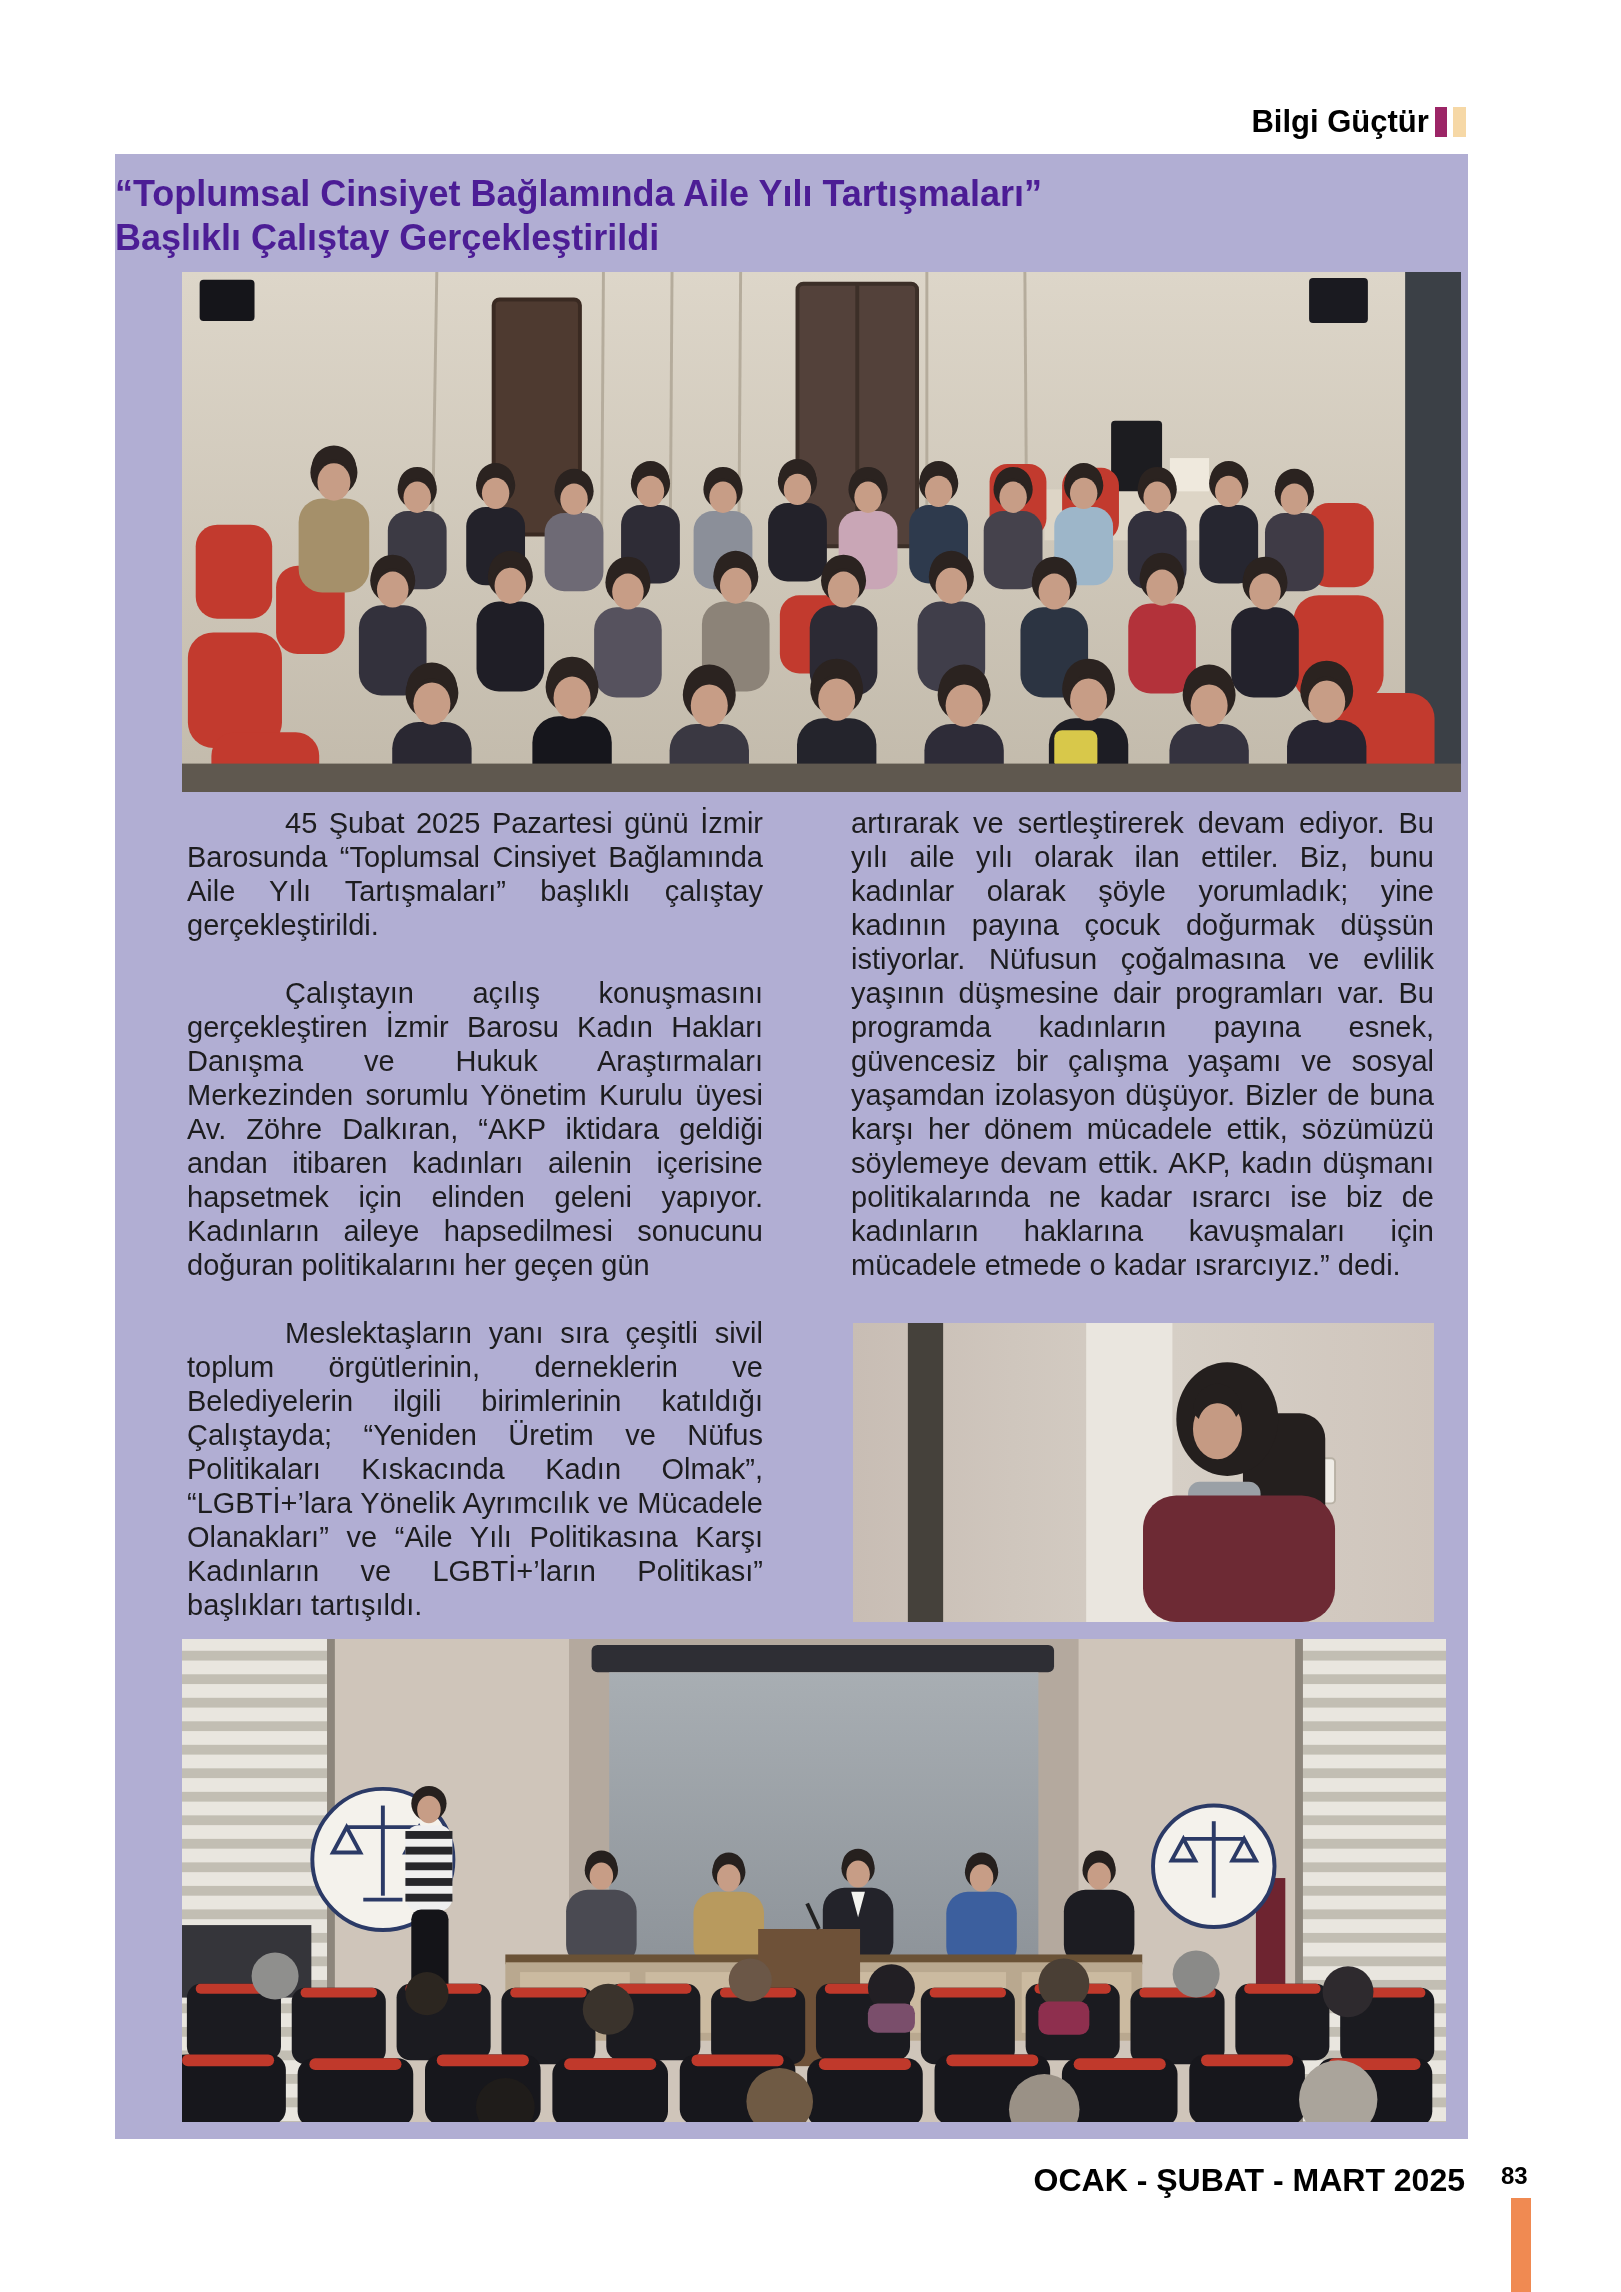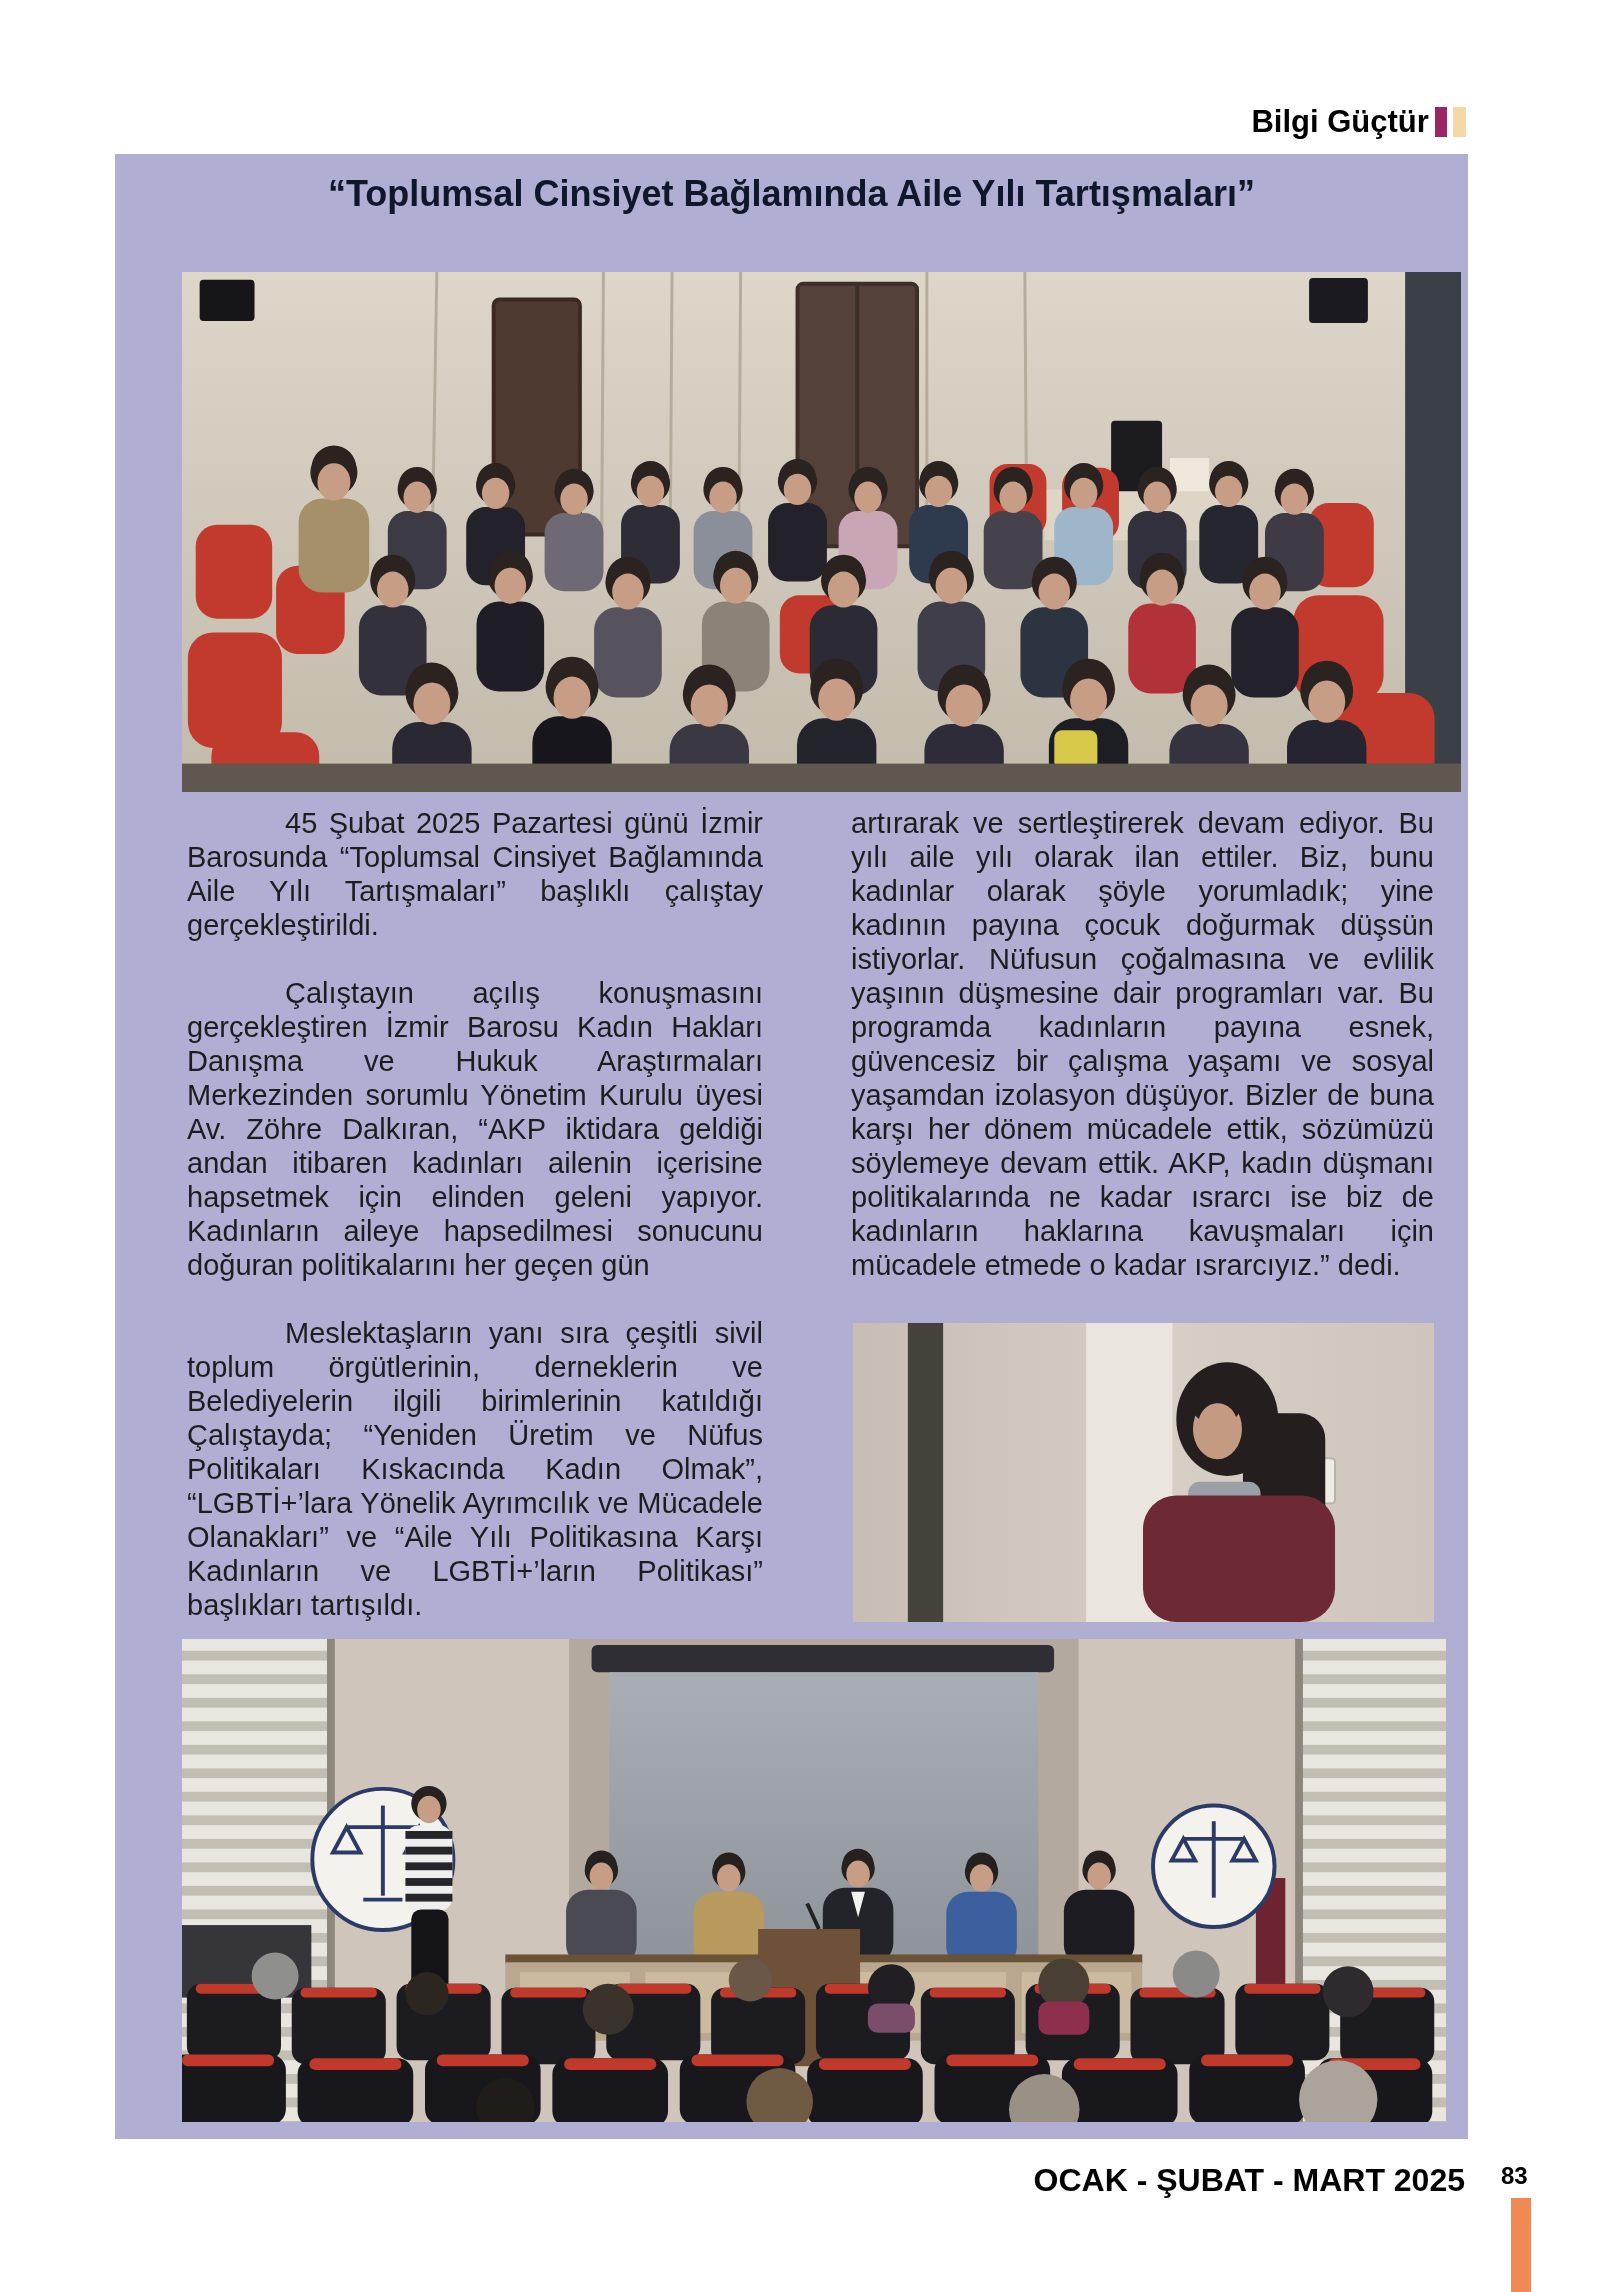--- a/index.html
+++ b/index.html
@@ -16,21 +16,21 @@
 
   
   .margin-header{position:absolute;top:104px;right:155px;display:flex;align-items:center;gap:5.9px;}
   .brand-label{font-size:31px;font-weight:bold;letter-spacing:0px;color:#000;}
   .accent-bar{width:12.7px;height:30px;display:inline-block;}
   .accent-bar.magenta{background:var(--magenta);}
   .accent-bar.peach{background:var(--peach);}
 
   
   .article-panel{position:absolute;left:115px;top:154px;width:1353px;height:1985px;background:var(--lavender);}
-  .article-title{position:absolute;top:17.6px;left:0;right:0;text-align:center;font-weight:bold;font-size:36px;line-height:44px;color:#0f172a;}
+  .article-title{position:absolute;top:17.6px;left:0;right:0;font-weight:bold;font-size:36px;line-height:44px;color:#4c1d95;}
 
   .photo{position:absolute;overflow:hidden;background:#777;}
   .photo svg{display:block;width:100%;height:100%;}
   .photo-group{left:67px;top:118px;width:1279px;height:520px;}
   .photo-speaker{left:738px;top:1169px;width:581px;height:299px;}
   .photo-panel{left:67px;top:1485px;width:1264px;height:483px;}
 
   .col{position:absolute;font-size:29px;line-height:34px;text-align:justify;color:var(--ink);}
   .col-left{left:72px;top:652px;width:576px;}
   .col-right{left:736px;top:652px;width:583px;}
@@ -51,20 +51,21 @@
   <div class="margin-header">
     <span class="brand-label">Bilgi Güçtür</span>
     <span class="accent-bar magenta"></span>
     <span class="accent-bar peach"></span>
   </div>
 
   <div class="article-panel">
 
     <div class="article-title">
       <div>“Toplumsal Cinsiyet Bağlamında Aile Yılı Tartışmaları”</div>
+      <div>Başlıklı Çalıştay Gerçekleştirildi</div>
     </div>
 
     <div class="photo photo-group" title="Çalıştay katılımcıları kırmızı koltuklu konferans salonunda toplu fotoğraf">
       <svg viewBox="0 0 1305 531" preserveAspectRatio="none">
         <defs>
           <linearGradient id="wallg" x1="0" y1="0" x2="0" y2="1">
             <stop offset="0" stop-color="#ddd6c9"></stop>
               <stop offset="1" stop-color="#c2baab"></stop>
           </linearGradient>
           <g id="pp">

